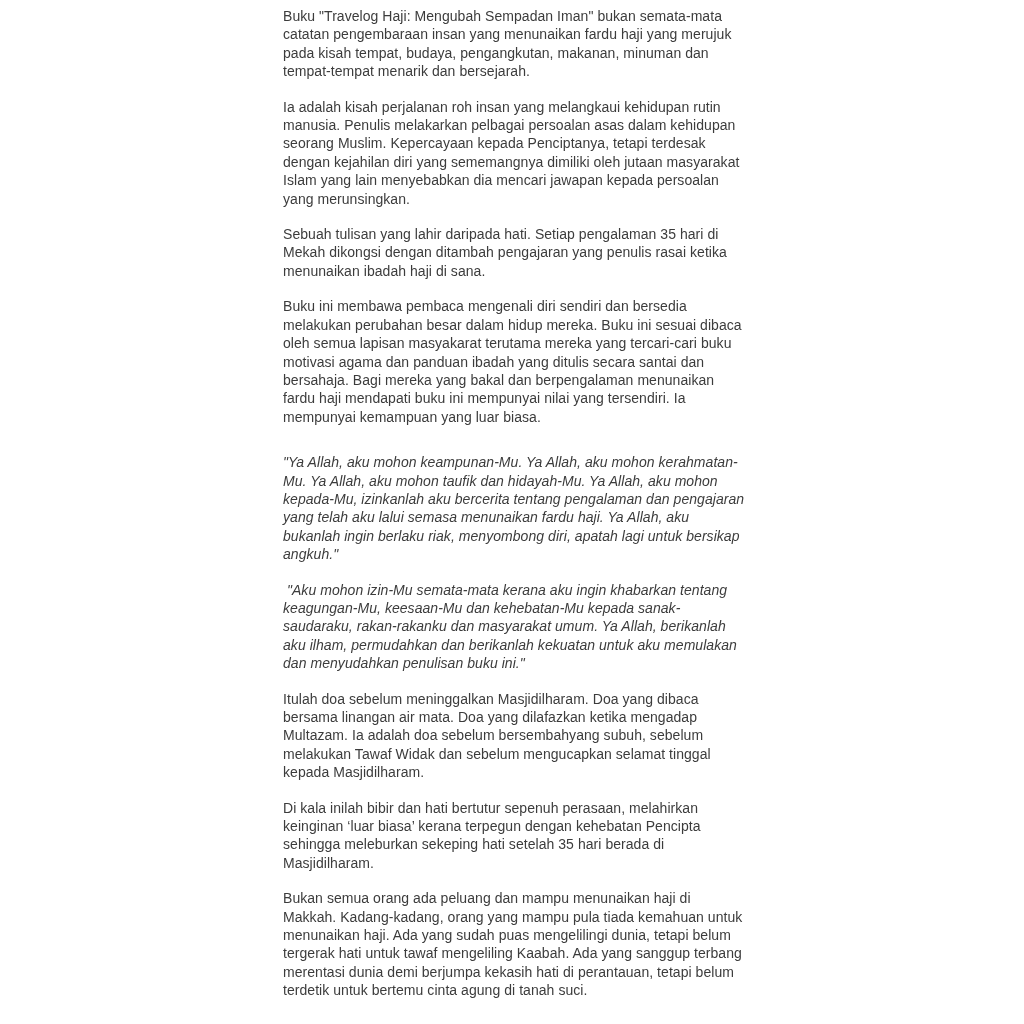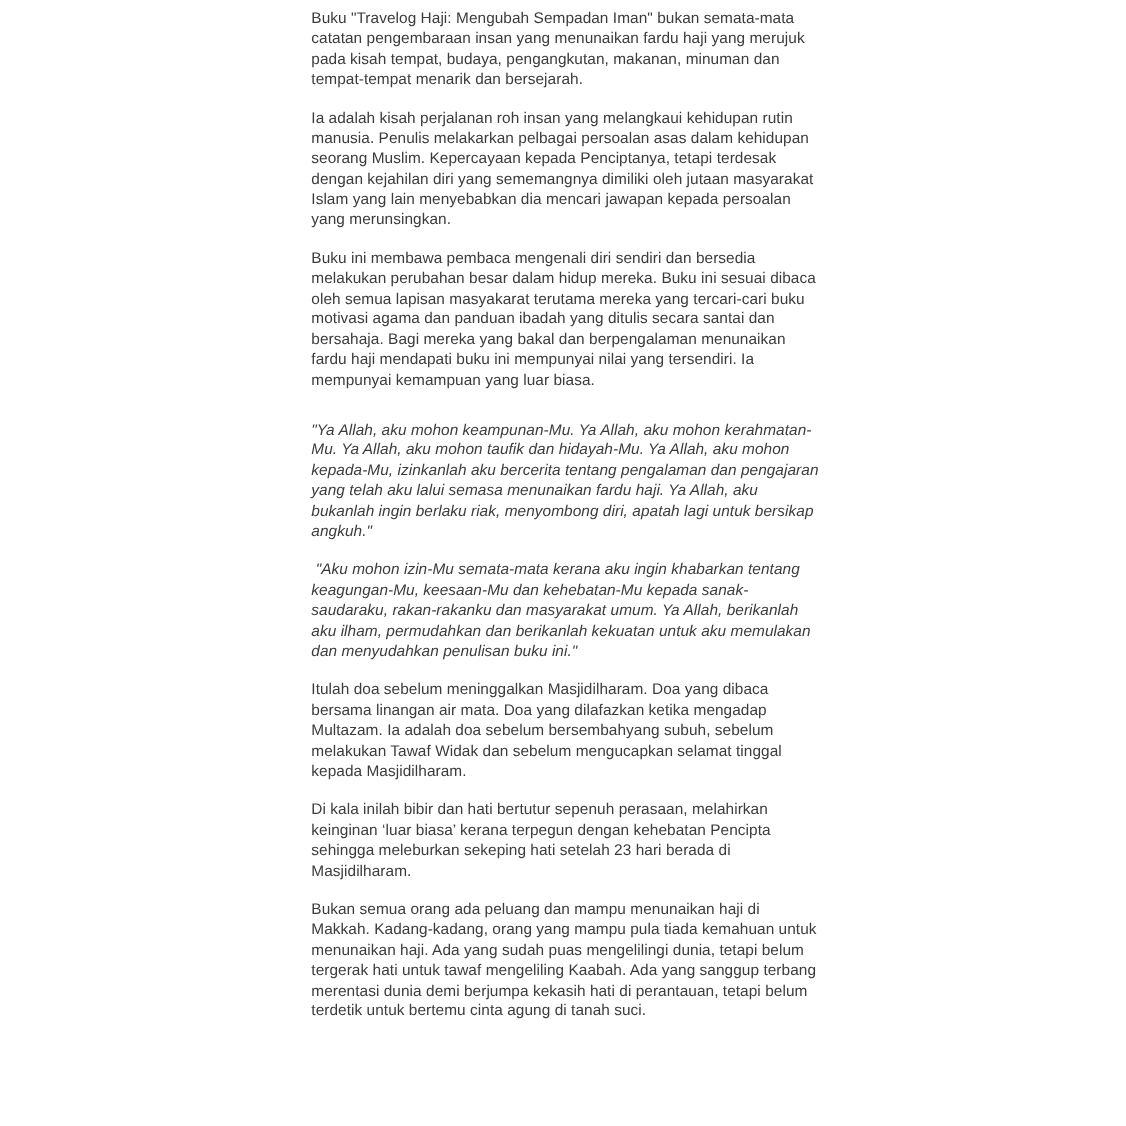--- a/index.html
+++ b/index.html
@@ -40,21 +40,22 @@
     margin-bottom: 0;
   }
 </style>
 </head>
 <body>
 
 <div class="page">
   <div class="content">
     <p>Buku "Travelog Haji: Mengubah Sempadan Iman" bukan semata-mata catatan pengembaraan insan yang menunaikan fardu haji yang merujuk pada kisah tempat, budaya, pengangkutan, makanan, minuman dan tempat-tempat menarik dan bersejarah.</p>
     <p>Ia adalah kisah perjalanan roh insan yang melangkaui kehidupan rutin manusia. Penulis melakarkan pelbagai persoalan asas dalam kehidupan seorang Muslim. Kepercayaan kepada Penciptanya, tetapi terdesak dengan kejahilan diri yang sememangnya dimiliki oleh jutaan masyarakat Islam yang lain menyebabkan dia mencari jawapan kepada persoalan yang merunsingkan.</p>
+    <p>Sebuah tulisan yang lahir daripada hati. Setiap pengalaman 35 hari di Mekah dikongsi dengan ditambah pengajaran yang penulis rasai ketika menunaikan ibadah haji di sana.</p>
     <p>Buku ini membawa pembaca mengenali diri sendiri dan bersedia melakukan perubahan besar dalam hidup mereka. Buku ini sesuai dibaca oleh semua lapisan masyakarat terutama mereka yang tercari-cari buku motivasi agama dan panduan ibadah yang ditulis secara santai dan bersahaja. Bagi mereka yang bakal dan berpengalaman menunaikan fardu haji mendapati buku ini mempunyai nilai yang tersendiri. Ia mempunyai kemampuan yang luar biasa.</p>
     <p class="italic quote-gap">"Ya Allah, aku mohon keampunan-Mu. Ya Allah, aku mohon kerahmatan-Mu. Ya Allah, aku mohon taufik dan hidayah-Mu. Ya Allah, aku mohon kepada-Mu, izinkanlah aku bercerita tentang pengalaman dan pengajaran yang telah aku lalui semasa menunaikan fardu haji. Ya Allah, aku bukanlah ingin berlaku riak, menyombong diri, apatah lagi untuk bersikap angkuh."</p>
     <p class="italic"> "Aku mohon izin-Mu semata-mata kerana aku ingin khabarkan tentang keagungan-Mu, keesaan-Mu dan kehebatan-Mu kepada sanak-saudaraku, rakan-rakanku dan masyarakat umum. Ya Allah, berikanlah aku ilham, permudahkan dan berikanlah kekuatan untuk aku memulakan dan menyudahkan penulisan buku ini."</p>
     <p>Itulah doa sebelum meninggalkan Masjidilharam. Doa yang dibaca bersama linangan air mata. Doa yang dilafazkan ketika mengadap Multazam. Ia adalah doa sebelum bersembahyang subuh, sebelum melakukan Tawaf Widak dan sebelum mengucapkan selamat tinggal kepada Masjidilharam.</p>
-    <p>Di kala inilah bibir dan hati bertutur sepenuh perasaan, melahirkan keinginan ‘luar biasa’ kerana terpegun dengan kehebatan Pencipta sehingga meleburkan sekeping hati setelah 23 hari berada di Masjidilharam.</p>
+    <p>Di kala inilah bibir dan hati bertutur sepenuh perasaan, melahirkan keinginan ‘luar biasa’ kerana terpegun dengan kehebatan Pencipta sehingga meleburkan sekeping hati setelah 35 hari berada di Masjidilharam.</p>
     <p>Bukan semua orang ada peluang dan mampu menunaikan haji di Makkah. Kadang-kadang, orang yang mampu pula tiada kemahuan untuk menunaikan haji. Ada yang sudah puas mengelilingi dunia, tetapi belum tergerak hati untuk tawaf mengeliling Kaabah. Ada yang sanggup terbang merentasi dunia demi berjumpa kekasih hati di perantauan, tetapi belum terdetik untuk bertemu cinta agung di tanah suci.</p>
 
   </div>
 </div>
 
 </body></html>

